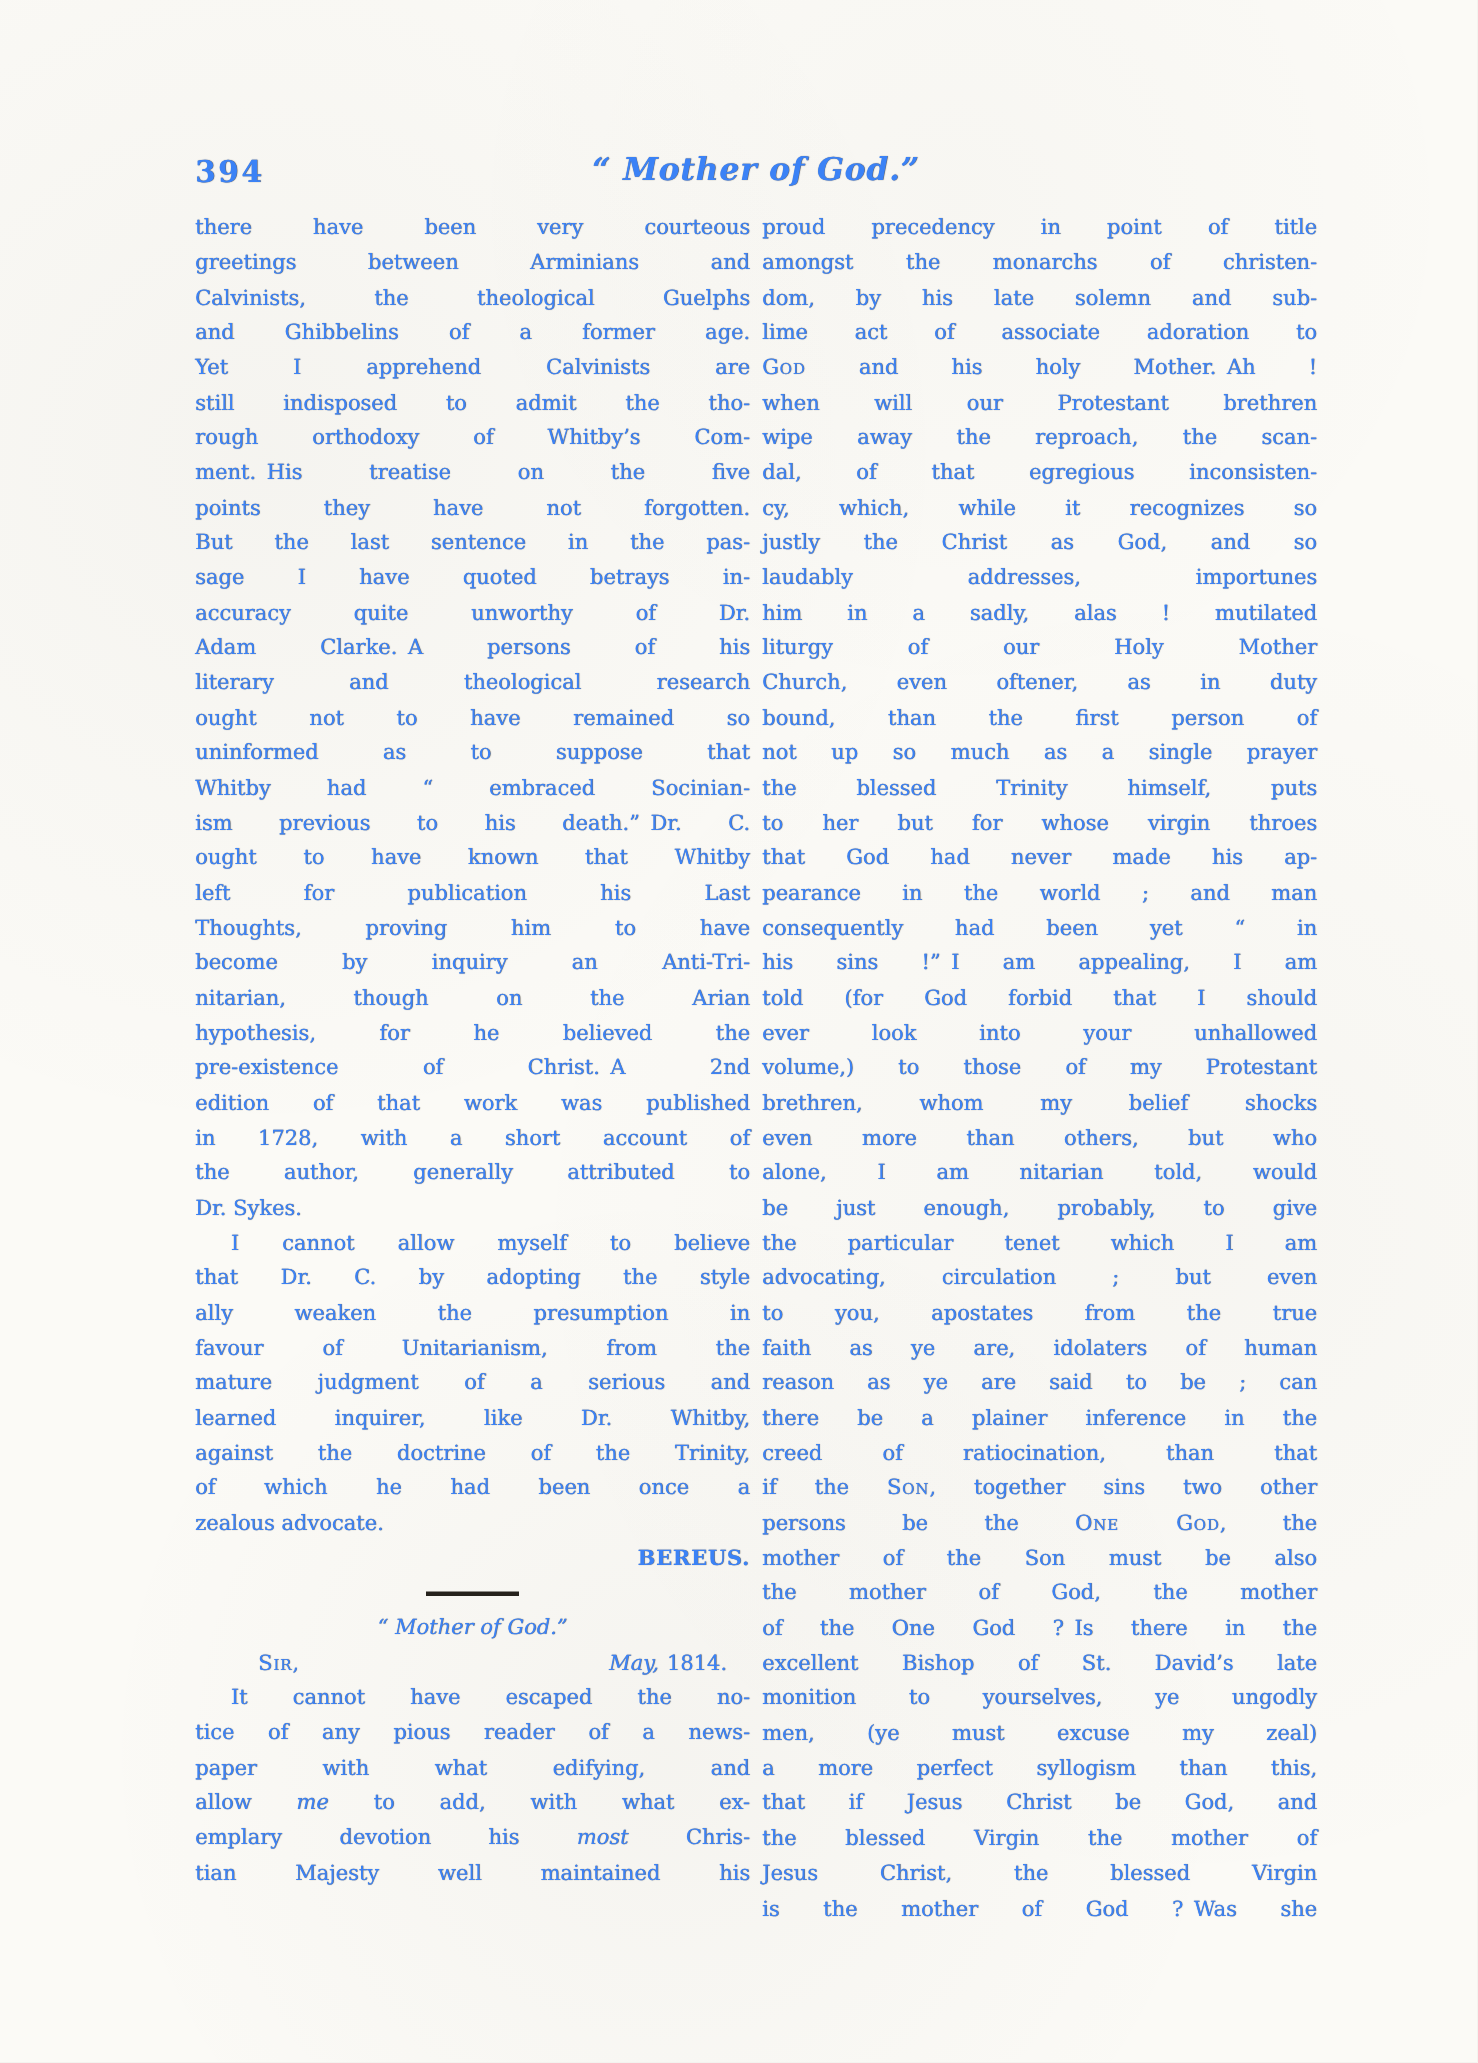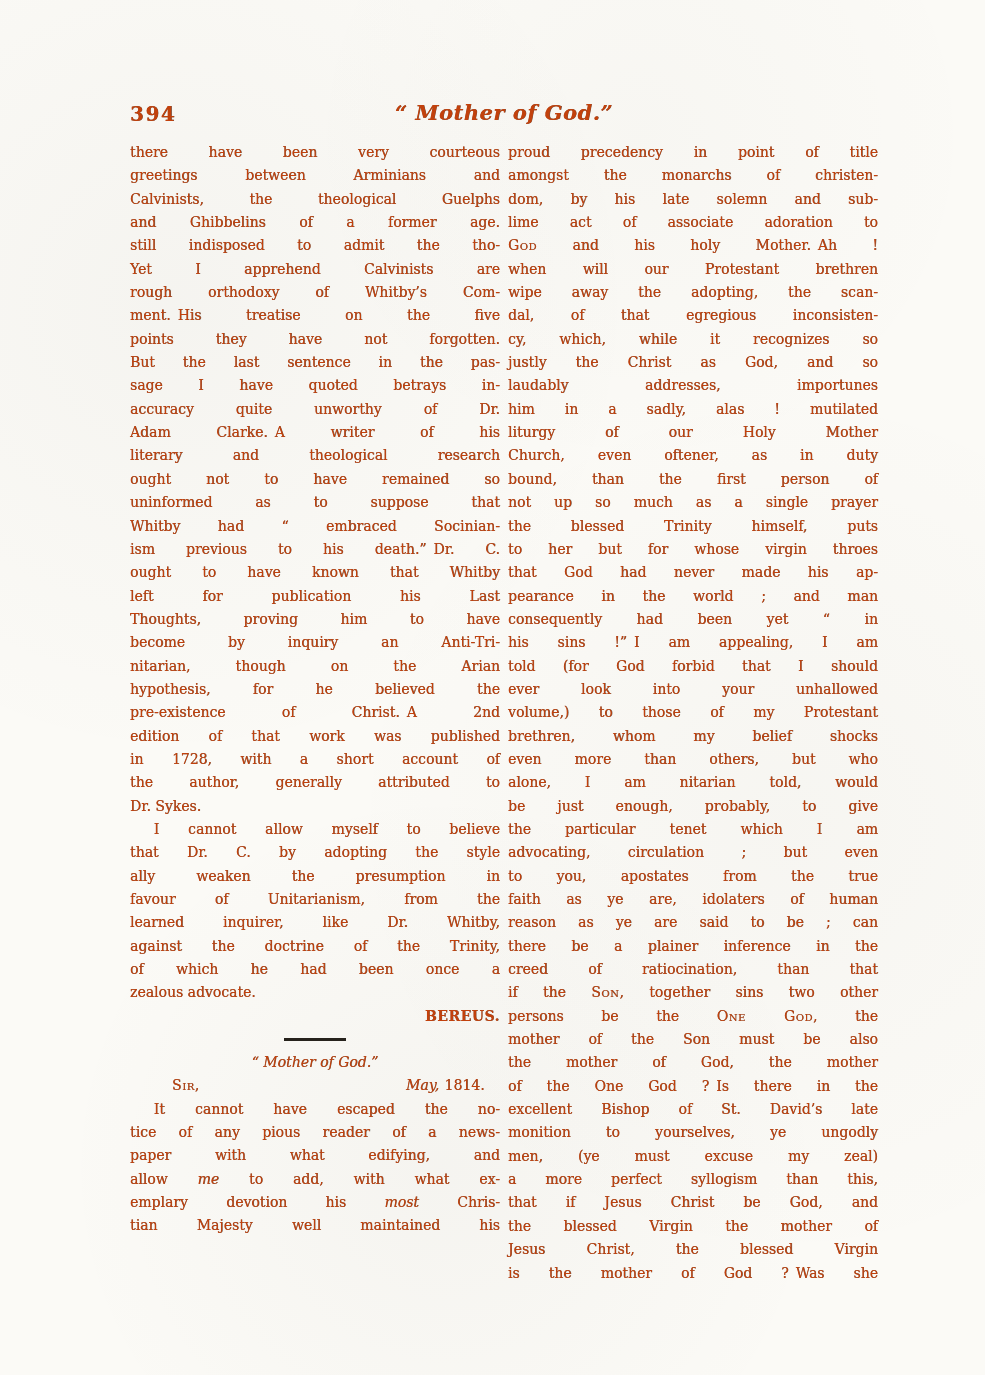--- a/index.html
+++ b/index.html
@@ -56,60 +56,61 @@
   .i  { font-style:italic; }
   .sc { font-variant:small-caps; letter-spacing:0.04em; }
   .divider {
     width:62px; height:3px; background:#26221c;
     margin:10px auto 10px auto;
   }
 </style>
 </head>
 <body>
 
-<div class="page" style="background: rgb(251, 250, 246); color: #c2410c;">
+<div class="page" style="background: rgb(251, 250, 246); color: #3b82f6;">
   <div class="header">
     <span class="pagenum">394</span>
     <span class="runtitle">“ Mother of God.”</span>
   </div>
   <div class="cols">
     <div class="col">
         <div class="tl"><span>there have been very courteous</span></div>
         <div class="tl"><span>greetings between Arminians and</span></div>
         <div class="tl"><span>Calvinists, the theological Guelphs</span></div>
         <div class="tl"><span>and Ghibbelins of a former age.</span></div>
+        <div class="tl"><span>Yet I apprehend Calvinists are</span></div>
         <div class="tl"><span>still indisposed to admit the tho-</span></div>
-        <div class="tl"><span>Yet I apprehend Calvinists are</span></div>
         <div class="tl"><span>rough orthodoxy of Whitby’s Com-</span></div>
         <div class="tl"><span>ment. His treatise on the five</span></div>
         <div class="tl"><span>points they have not forgotten.</span></div>
         <div class="tl"><span>But the last sentence in the pas-</span></div>
         <div class="tl"><span>sage I have quoted betrays in-</span></div>
         <div class="tl"><span>accuracy quite unworthy of Dr.</span></div>
-        <div class="tl"><span>Adam Clarke. A writer of his</span></div>
+        <div class="tl"><span>Adam Clarke. A persons of his</span></div>
         <div class="tl"><span>literary and theological research</span></div>
         <div class="tl"><span>ought not to have remained so</span></div>
         <div class="tl"><span>uninformed as to suppose that</span></div>
         <div class="tl"><span>Whitby had “ embraced Socinian-</span></div>
         <div class="tl"><span>ism previous to his death.” Dr. C.</span></div>
         <div class="tl"><span>ought to have known that Whitby</span></div>
         <div class="tl"><span>left for publication his Last</span></div>
         <div class="tl"><span>Thoughts, proving him to have</span></div>
         <div class="tl"><span>become by inquiry an Anti-Tri-</span></div>
         <div class="tl"><span>nitarian, though on the Arian</span></div>
         <div class="tl"><span>hypothesis, for he believed the</span></div>
         <div class="tl"><span>pre-existence of Christ. A 2nd</span></div>
         <div class="tl"><span>edition of that work was published</span></div>
         <div class="tl"><span>in 1728, with a short account of</span></div>
         <div class="tl"><span>the author, generally attributed to</span></div>
         <div class="tl end"><span>Dr. Sykes.</span></div>
         <div class="tl ind"><span>I cannot allow myself to believe</span></div>
         <div class="tl"><span>that Dr. C. by adopting the style</span></div>
         <div class="tl"><span>ally weaken the presumption in</span></div>
         <div class="tl"><span>favour of Unitarianism, from the</span></div>
+        <div class="tl"><span>mature judgment of a serious and</span></div>
         <div class="tl"><span>learned inquirer, like Dr. Whitby,</span></div>
         <div class="tl"><span>against the doctrine of the Trinity,</span></div>
         <div class="tl"><span>of which he had been once a</span></div>
         <div class="tl end"><span>zealous advocate.</span></div>
         <div class="tl right"><span>BEREUS.</span></div>
         <div class="divider"></div>
         <div class="tl center it"><span>“ Mother of God.”</span></div>
         <div class="tl sir">
           <span class="sc">Sir,</span>
           <span class="i">May,</span>
@@ -122,21 +123,21 @@
         <div class="tl"><span>emplary devotion his </span><span class="i">most</span><span> Chris-</span></div>
         <div class="tl"><span>tian Majesty well maintained his</span></div>
       </div>
     <div class="col">
         <div class="tl"><span>proud precedency in point of title</span></div>
         <div class="tl"><span>amongst the monarchs of christen-</span></div>
         <div class="tl"><span>dom, by his late solemn and sub-</span></div>
         <div class="tl"><span>lime act of associate adoration to</span></div>
         <div class="tl"><span class="sc">God</span><span> and his holy Mother. Ah !</span></div>
         <div class="tl"><span>when will our Protestant brethren</span></div>
-        <div class="tl"><span>wipe away the adopting, the scan-</span></div>
+        <div class="tl"><span>wipe away the reproach, the scan-</span></div>
         <div class="tl"><span>dal, of that egregious inconsisten-</span></div>
         <div class="tl"><span>cy, which, while it recognizes so</span></div>
         <div class="tl"><span>justly the Christ as God, and so</span></div>
         <div class="tl"><span>laudably addresses, importunes</span></div>
         <div class="tl"><span>him in a sadly, alas ! mutilated</span></div>
         <div class="tl"><span>liturgy of our Holy Mother</span></div>
         <div class="tl"><span>Church, even oftener, as in duty</span></div>
         <div class="tl"><span>bound, than the first person of</span></div>
         <div class="tl"><span>not up so much as a single prayer</span></div>
         <div class="tl"><span>the blessed Trinity himself, puts</span></div>

